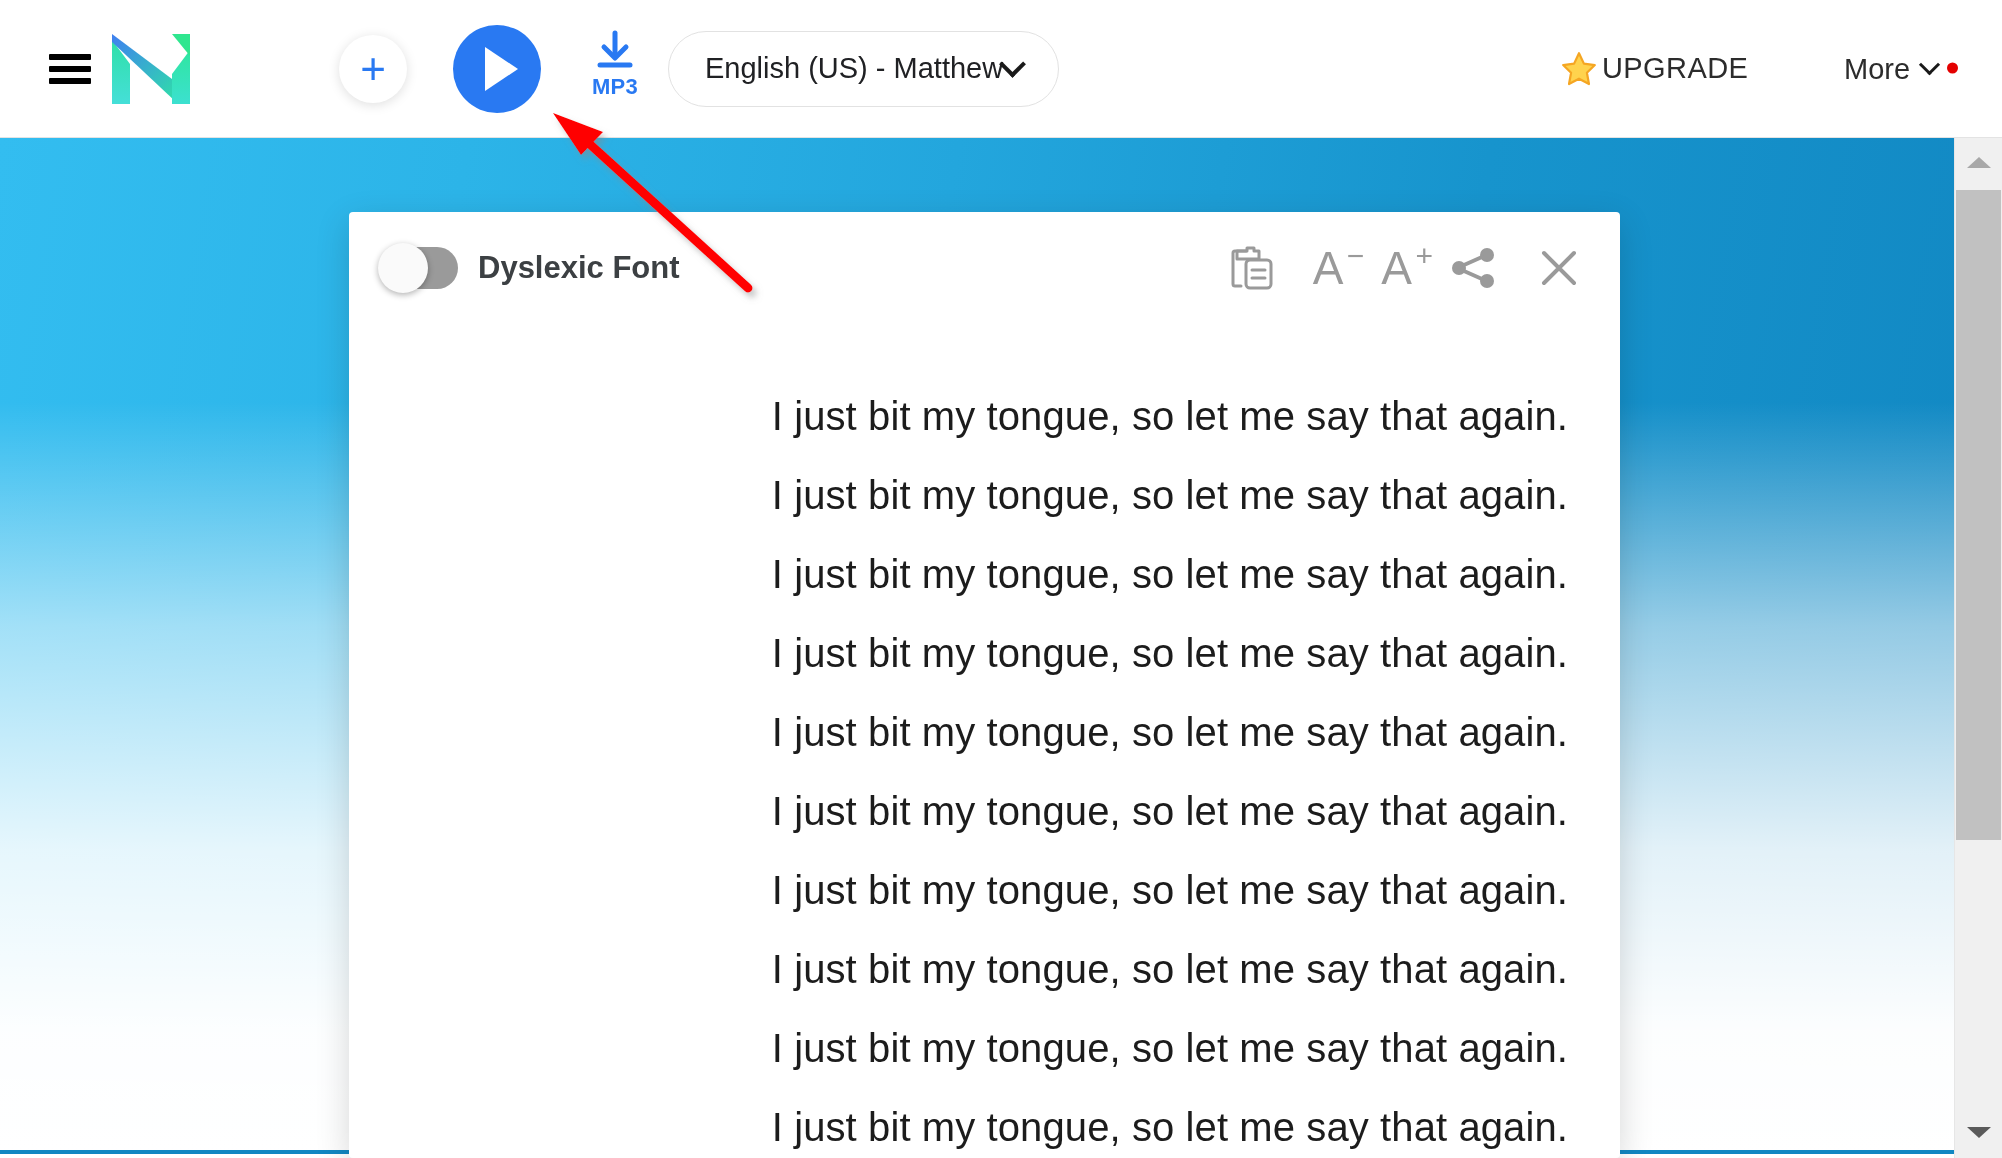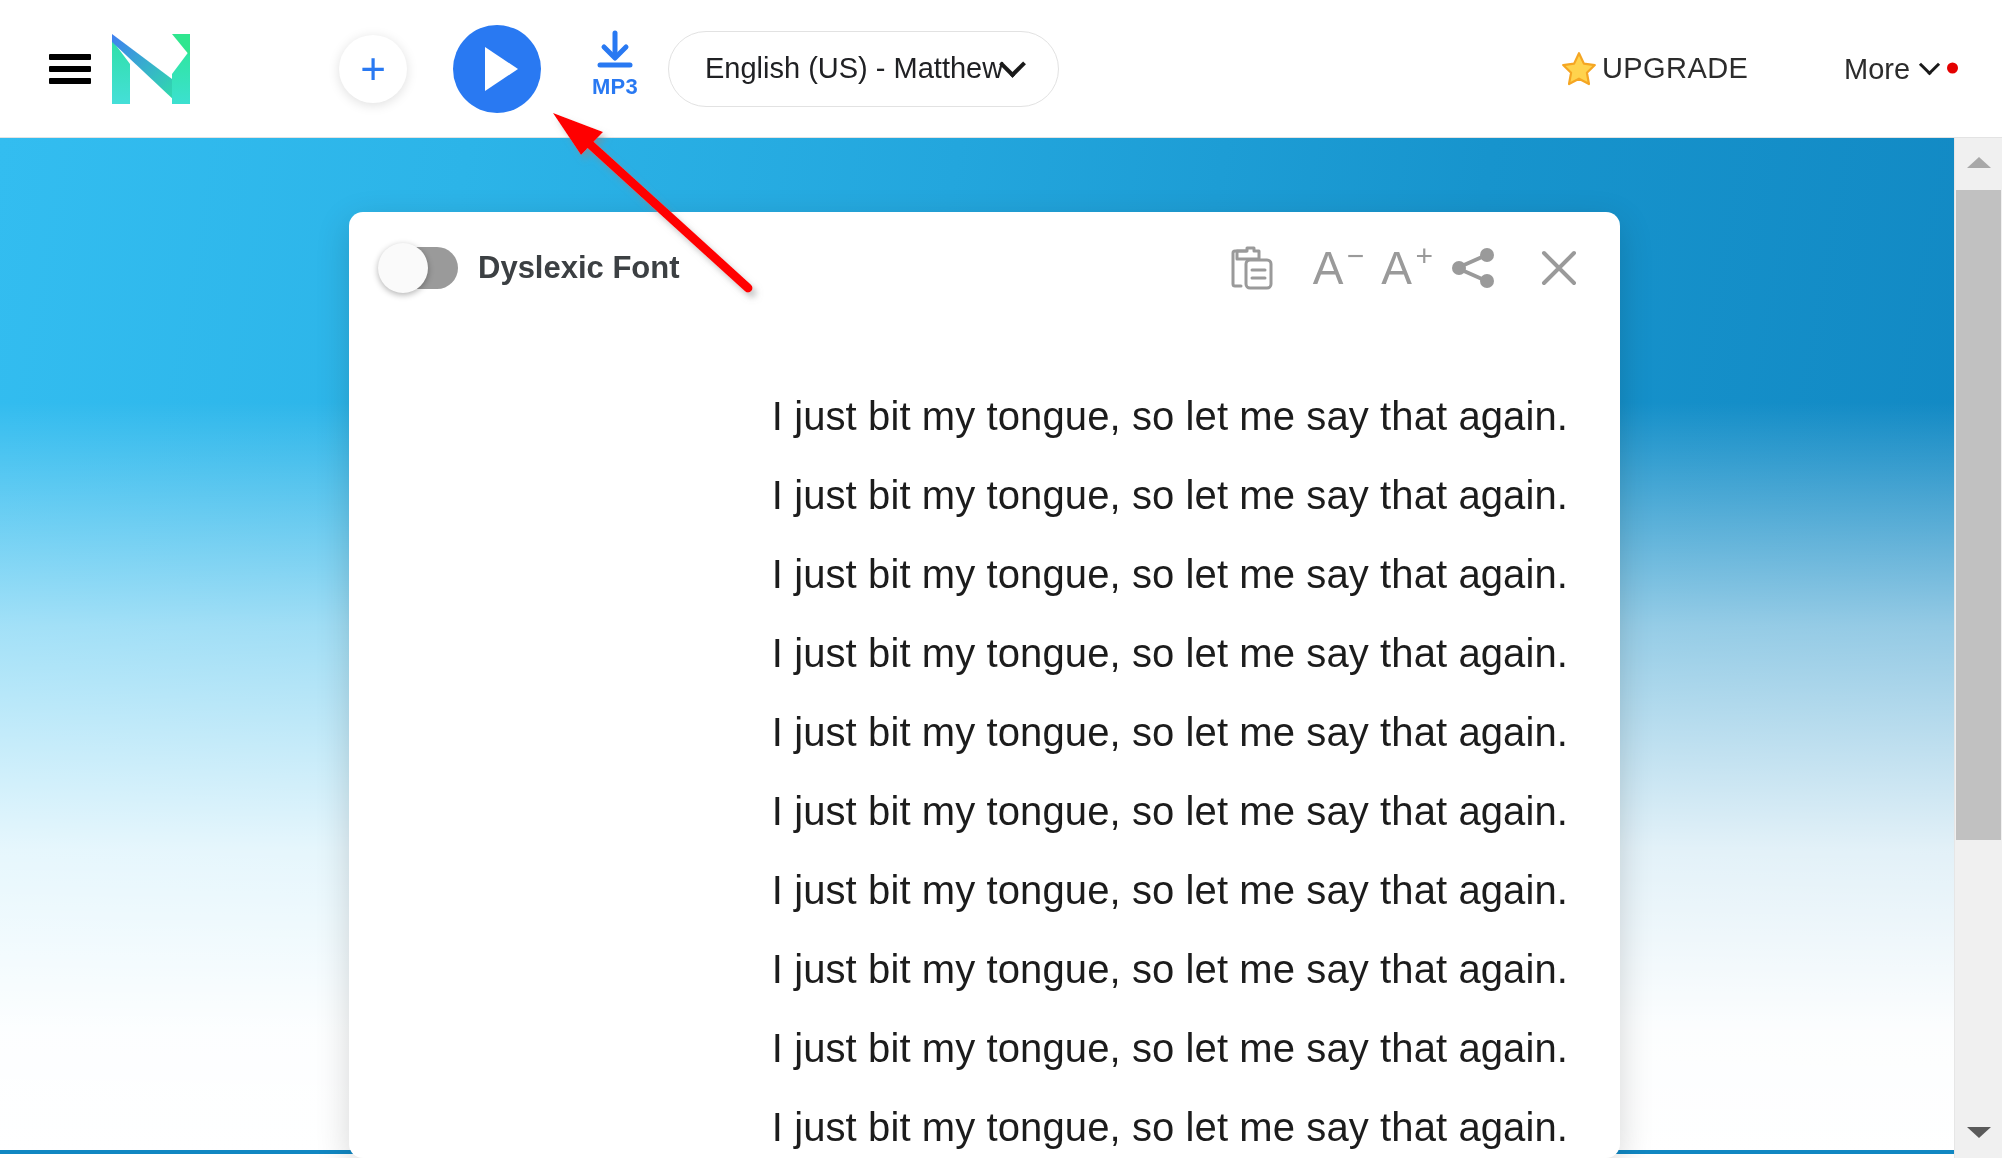--- a/index.html
+++ b/index.html
@@ -115,21 +115,21 @@
   .stage-bottom-line {
     position: absolute; left: 0; bottom: 0; width: 1954px; height: 4px;
     background: #1187c2;
   }
 
   
   .card {
     position: absolute; left: 349px; top: 212px;
     width: 1271px; height: 946px;
     background: #ffffff;
-    border-radius: 14px;
+    border-radius: 4px;
     box-shadow: 0 10px 34px rgba(0,0,0,0.16);
     overflow: hidden;
     z-index: 10;
   }
   .card-head {
     position: relative; height: 112px;
     display: flex; align-items: center;
   }
   .toggle-wrap {
     position: absolute; left: 33px; top: 50%; transform: translateY(-50%);

